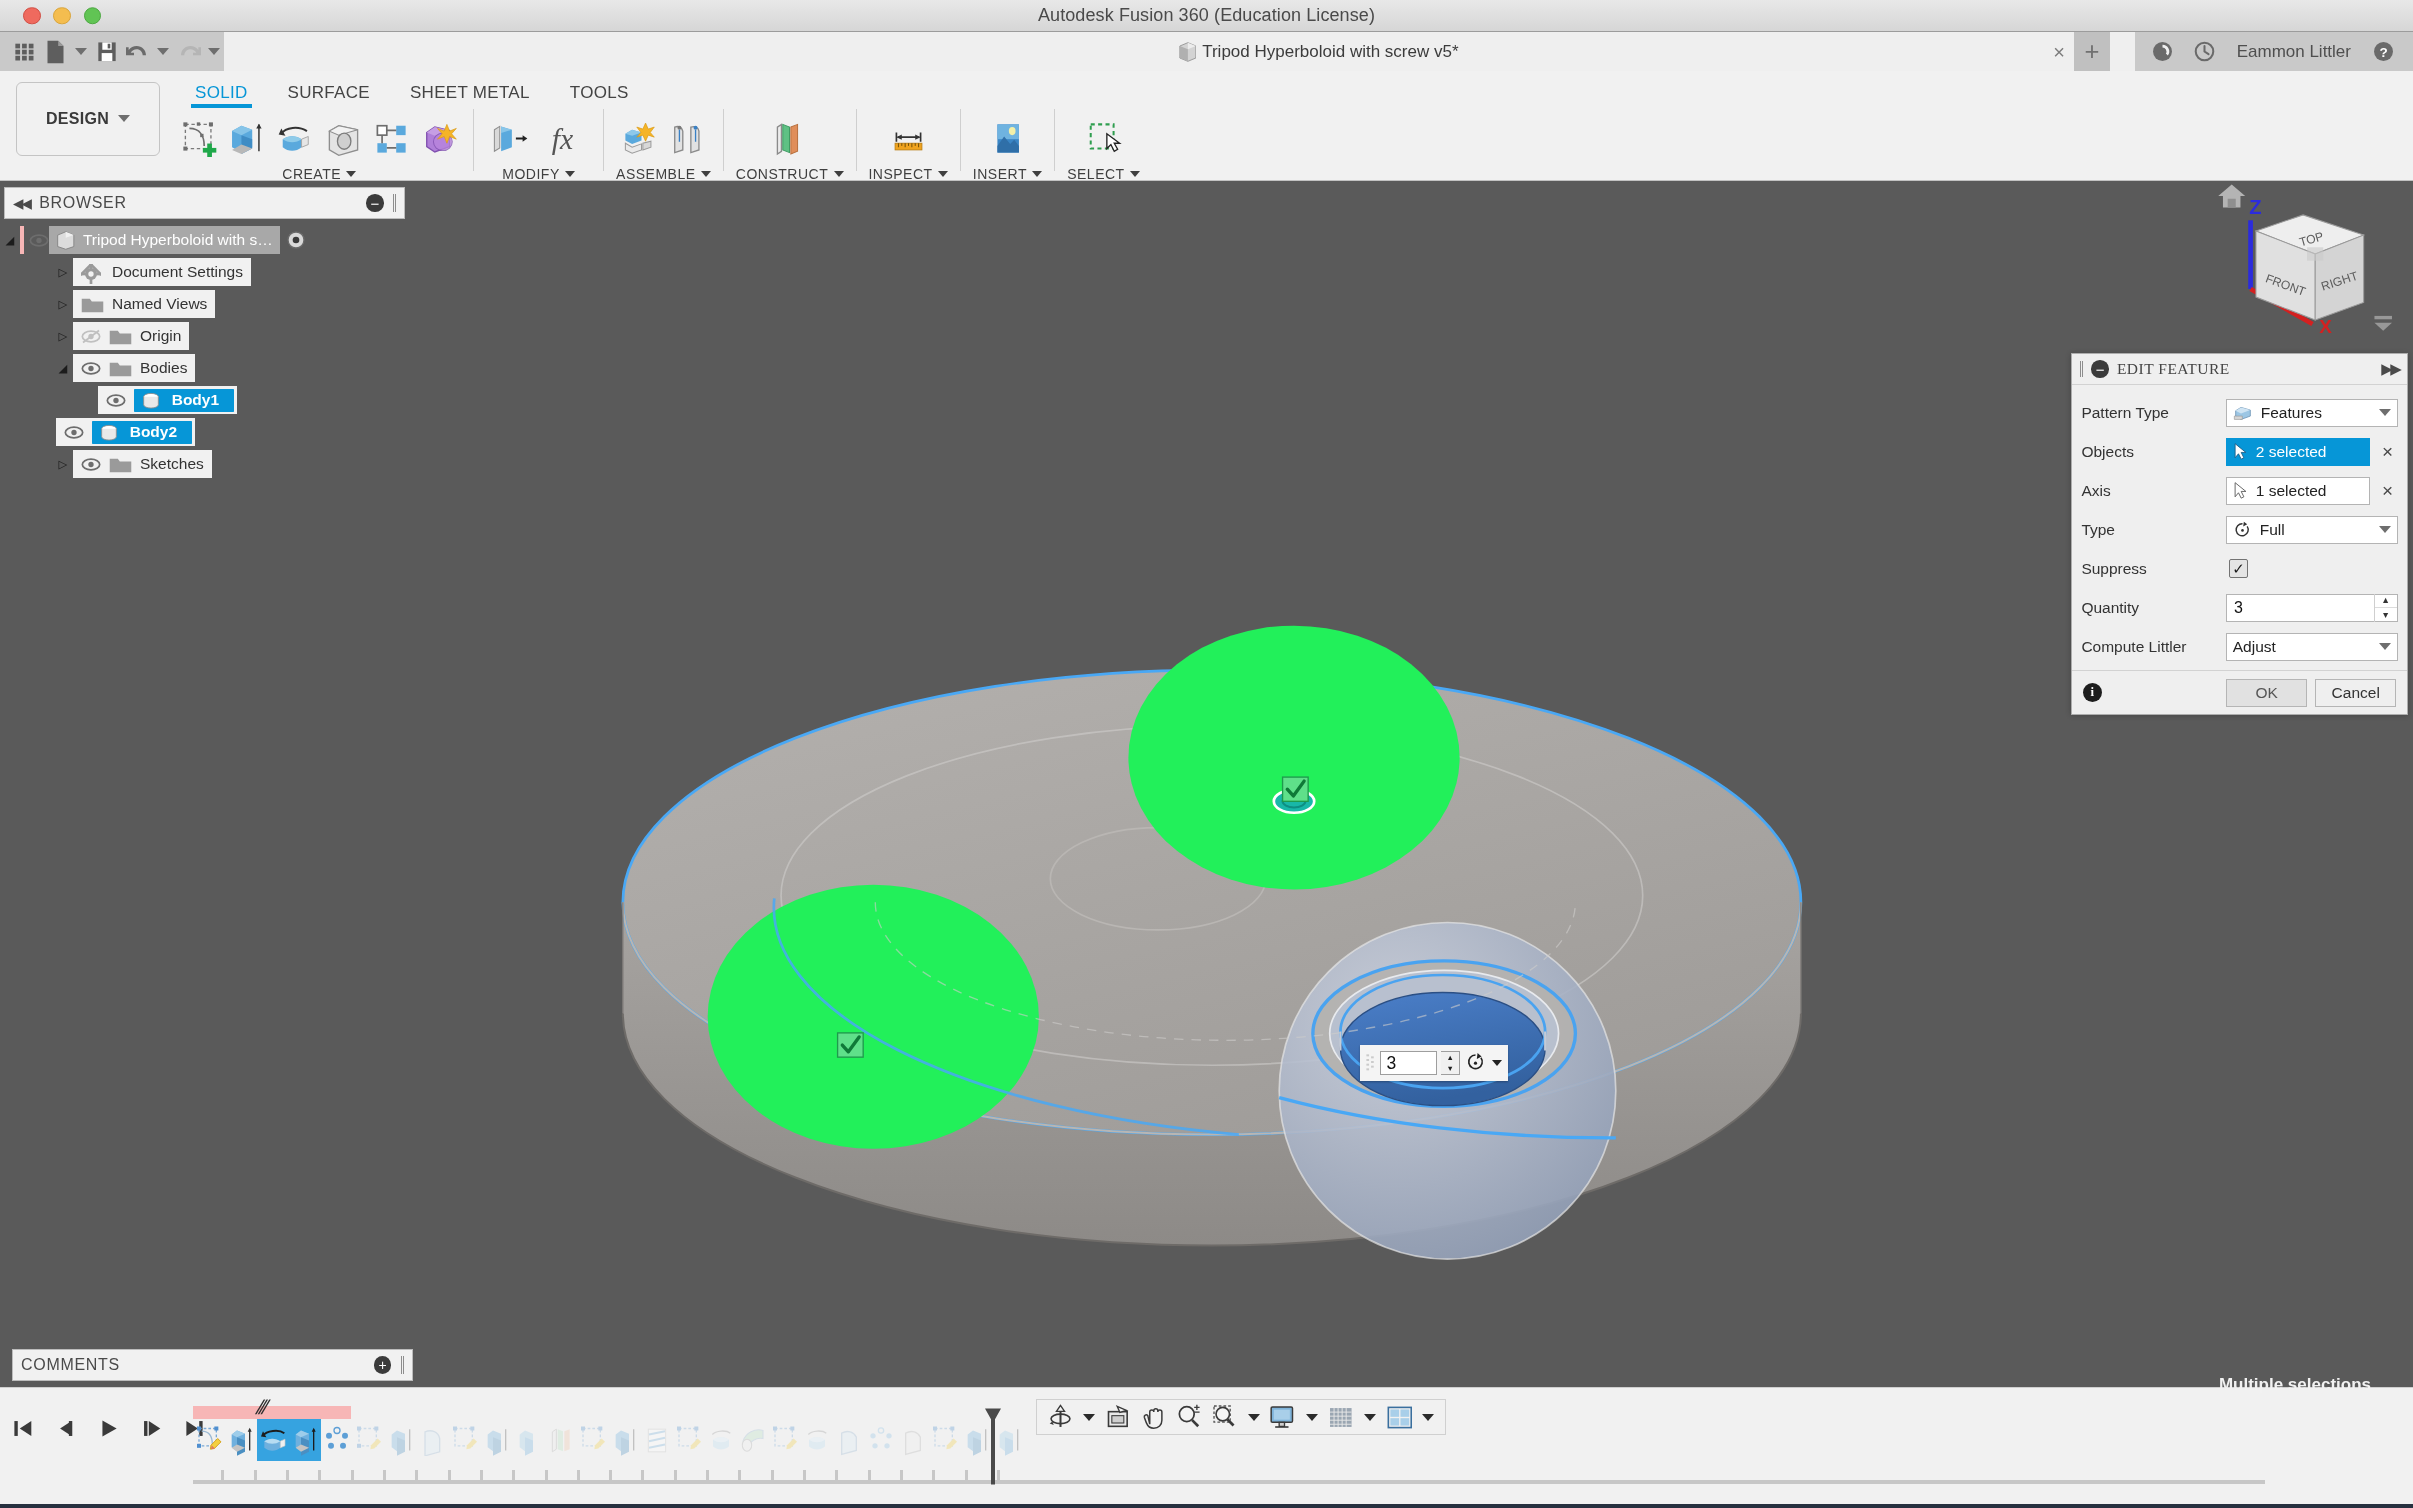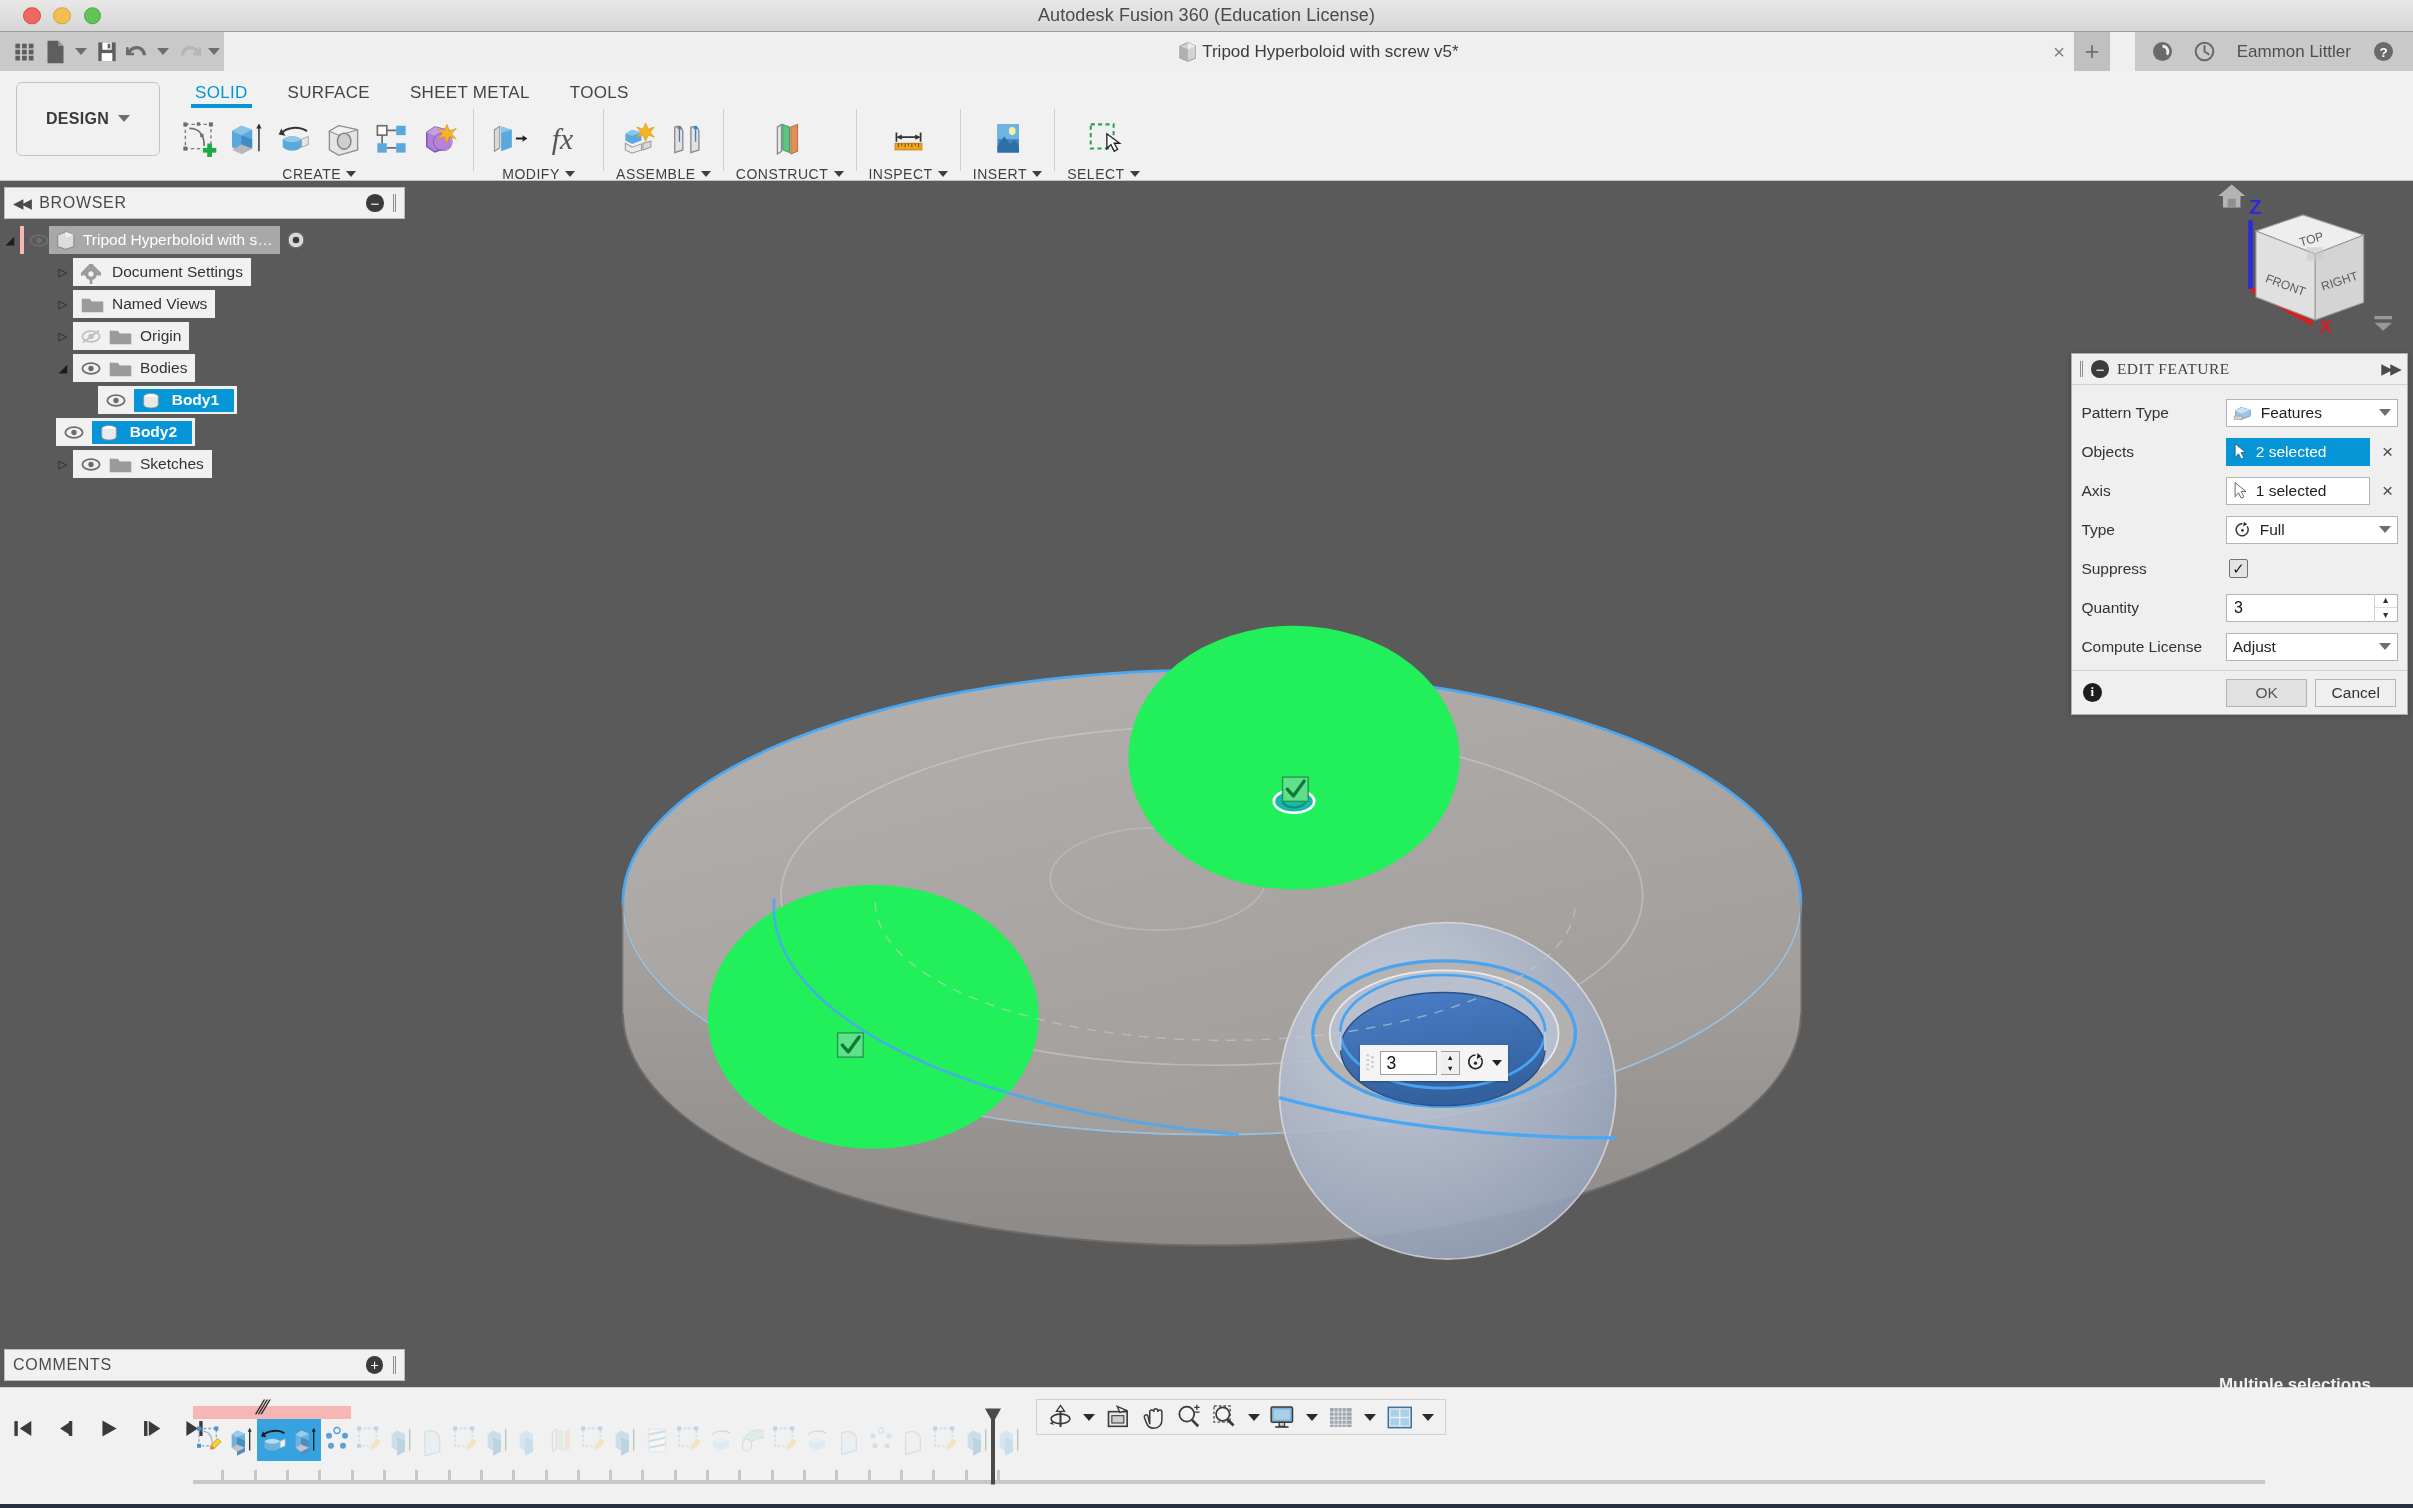--- a/index.html
+++ b/index.html
@@ -138,21 +138,21 @@
     background:#f1f1f1; color:#333; font-size:15.5px;
   }
   .rowbg.root { background:#a8a8a8; color:#fff; font-weight:normal; padding-right:7px; }
   .eye { width:20px;height:15px; }
   .folder { width:23px;height:17.5px; }
   .selrow { background:#0696d7; color:#fff; font-weight:bold; padding:2px 15px 2px 6.7px; border-radius:0.7px;}
   .lineleft { width:4px; height:28px; background:#f7b6b6; margin-right:5.4px; }
 
   
   .comments {
-    position:absolute; left:4px; bottom:5.4px; width:401px; height:32px;
+    position:absolute; left:12px; bottom:5.4px; width:401px; height:32px;
     background:#f1f1f1; border:0.7px solid #bcbcbc;
     display:flex; align-items:center; padding:0 8px; gap:9.4px; z-index:40;
   }
   .comments .ttl { font-size:16px; color:#4a4a4a; letter-spacing:0.7px; flex:1; }
   .plus-btn {
     width:17.5px;height:17.5px;border-radius:50%;background:#3b3b3b;color:#fff;
     display:flex;align-items:center;justify-content:center;font-size:14px;line-height:1;
   }
 
   
@@ -972,21 +972,21 @@
             <span class="val">3</span>
             <span class="spinbtns">
               <div>▲</div>
               <div>▼</div>
             </span>
           </span>
         </span>
       </div>
 
       <div class="frow">
-        <span class="flabel">Compute License</span>
+        <span class="flabel">Compute Littler</span>
         <span class="fctl">
           <span class="combo">
             <span class="cv">Adjust</span>
             <span class="caret"></span>
           </span>
         </span>
       </div>
     </div>
 
     <div class="dlg-foot">

